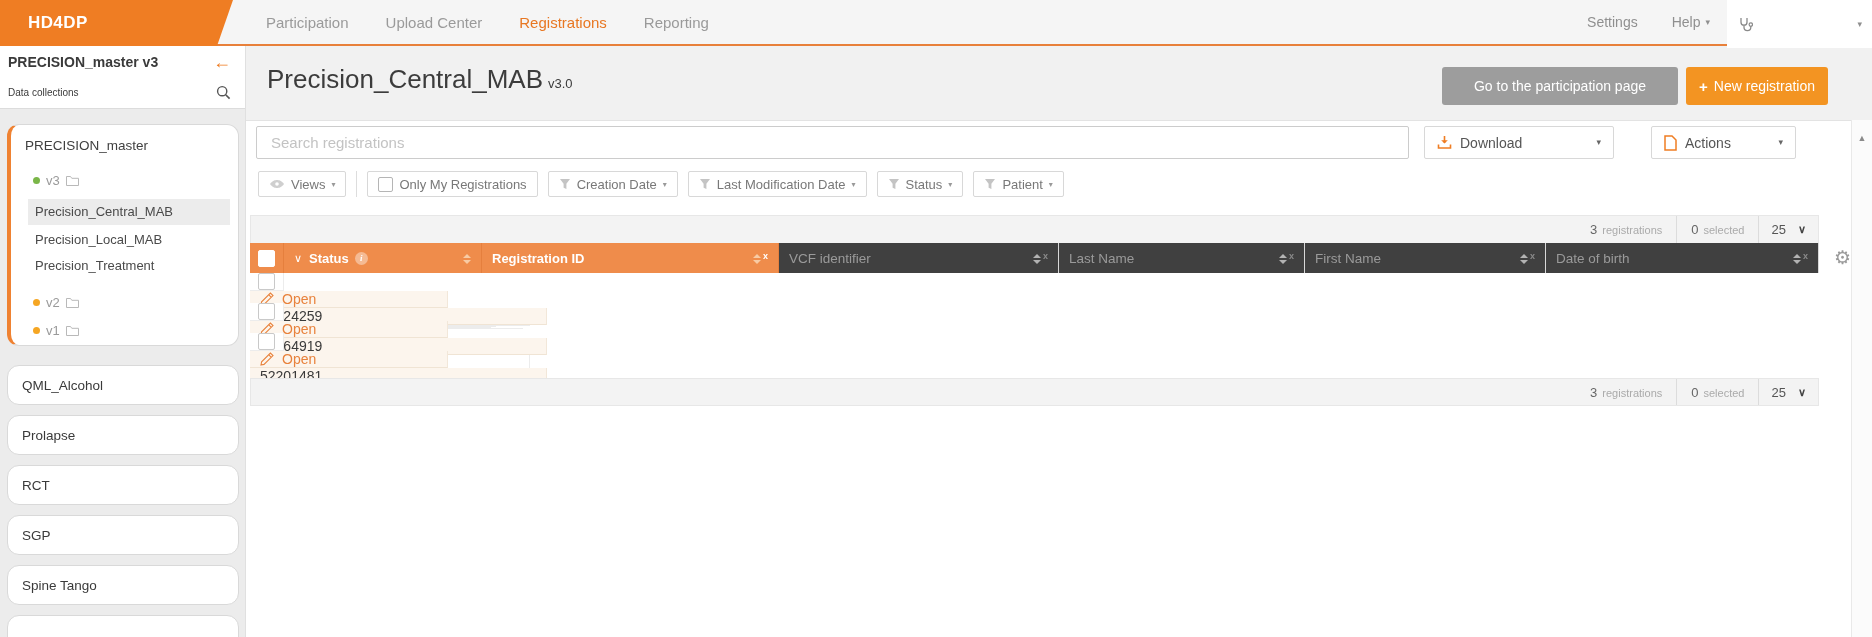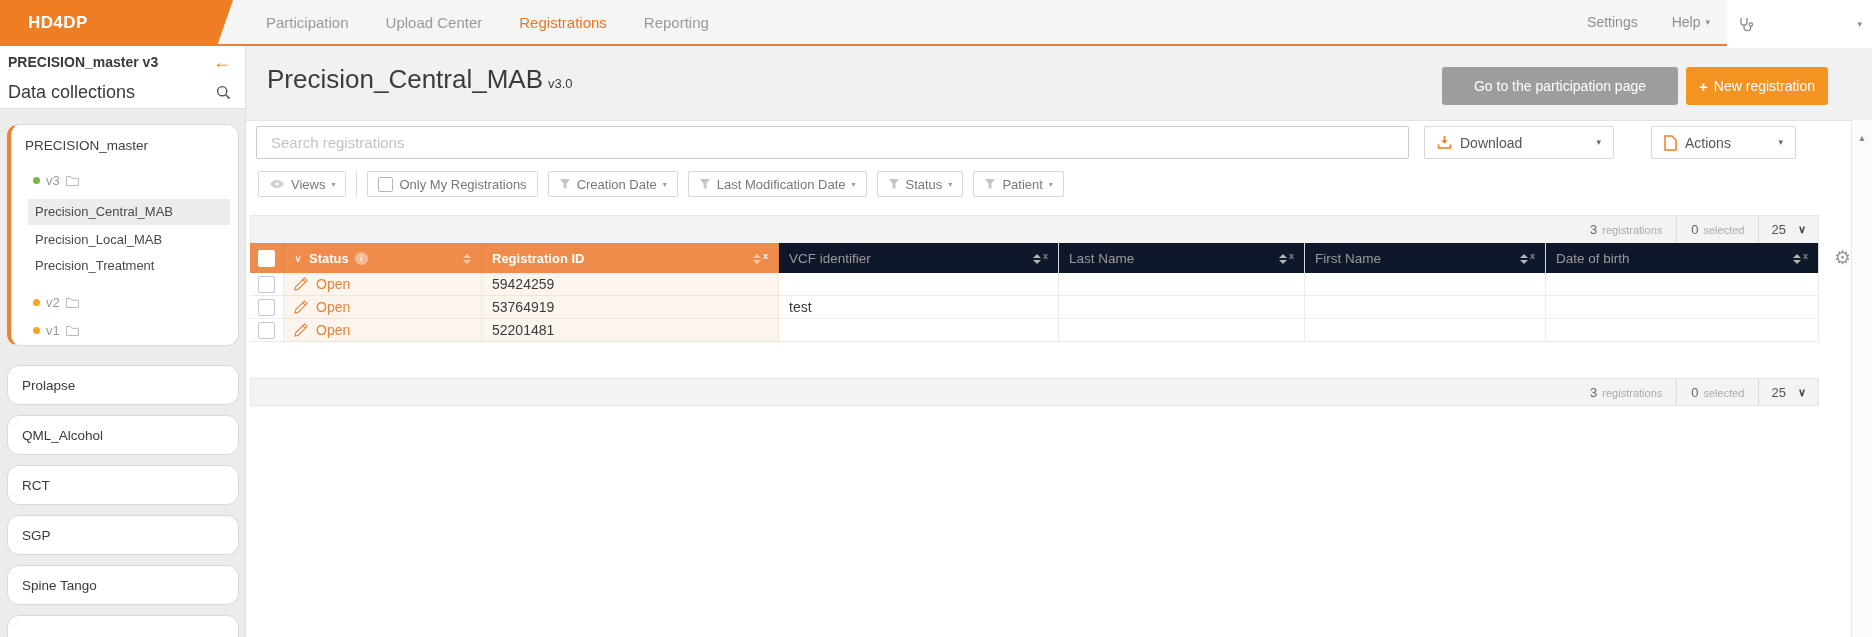--- a/index.html
+++ b/index.html
@@ -20,21 +20,21 @@
   .top-link{font-size:14px;color:#8f8f8f;cursor:pointer;display:flex;align-items:center;gap:5px;}
   .caret{font-size:9px;color:#8f8f8f;line-height:1;}
   .user-box{position:absolute;right:0;top:0;width:145px;height:48px;background:#fff;z-index:6;
             display:flex;align-items:center;padding:0 10px;box-sizing:border-box;gap:6px;}
   .user-name{flex:1;height:18px;background:#fff;}
 
   
   .sidebar{position:absolute;left:0;top:46px;width:245px;bottom:0;background:#fff;}
   .sh-row{height:31px;display:flex;align-items:center;padding:0 14px 0 8px;}
   .sh-title{font-size:14px;font-weight:bold;color:#3a3a3a;flex:1;}
-  .sh-label{font-size:18px;color:#3a3a3a;flex:1;}
+  .sh-label{font-size:10px;color:#3a3a3a;flex:1;}
   .back-arrow{color:#ef7d23;font-size:18px;font-weight:bold;cursor:pointer;line-height:1;}
   .tree{position:absolute;top:62px;left:0;right:0;bottom:0;background:#ececec;border-top:1px solid #dcdcdc;
         padding:15px 6px 0 7px;box-sizing:border-box;overflow:hidden;}
   .card{background:#fff;border:1px solid #d9d9d9;border-radius:12px;box-sizing:border-box;}
   .card.master{border-left:4px solid #ef8232;height:222px;position:relative;margin-bottom:19px;}
   .m-title{position:absolute;left:14px;top:13px;font-size:13.5px;color:#3f3f3f;}
   .v-row{position:absolute;left:22px;display:flex;align-items:center;gap:6px;
          font-size:13px;color:#9a9a9a;cursor:pointer;}
   .dot{width:7px;height:7px;border-radius:50%;display:inline-block;}
   .dot.green{background:#7ab648;}
@@ -86,21 +86,21 @@
   .c-lbl{color:#aaa;font-size:11px;}
   .c-sep{width:1px;align-self:stretch;background:#dcdcdc;}
   .page-size{display:flex;align-items:center;gap:12px;padding:0 12px;color:#555;cursor:pointer;}
   .page-size .chev{font-size:11px;font-weight:bold;color:#444;}
 
   
   .table{position:absolute;left:4px;top:197px;width:1569px;}
   .thead{display:flex;height:30px;}
   .th{display:flex;align-items:center;padding:0 10px;font-size:13px;box-sizing:border-box;cursor:pointer;}
   .th.orange{background:#ef8c4b;color:#fff;font-weight:bold;border-right:1px solid #e57f3d;}
-  .th.gray{background:#0f172a;color:#9a9a9a;border-right:1px solid #d8d8d8;font-weight:normal;font-size:13.5px;}
+  .th.gray{background:#404040;color:#9a9a9a;border-right:1px solid #d8d8d8;font-weight:normal;font-size:13.5px;}
   .th.cbcol{width:34px;justify-content:center;padding:0;}
   .w-status{width:198px;}.w-regid{width:297px;}.w-vcf{width:280px;}
   .w-last{width:246px;}.w-first{width:241px;}.w-dob{width:273px;border-right:none;}
   .sortx{margin-left:auto;display:flex;align-items:flex-start;gap:2px;}
   .sort{display:flex;flex-direction:column;gap:2px;align-items:center;padding-top:2px;}
   .tri-up{width:0;height:0;border-left:4px solid transparent;border-right:4px solid transparent;
           border-bottom:4px solid currentColor;}
   .tri-down{width:0;height:0;border-left:4px solid transparent;border-right:4px solid transparent;
             border-top:4px solid currentColor;}
   .th.orange .sort{color:#f8cba4;}
@@ -108,21 +108,21 @@
   .colx{font-size:9px;font-weight:bold;line-height:8px;}
   .th.orange .colx{color:#fff;}
   .th.gray .colx{color:#8a8a8a;}
   .hd-chev{font-size:11px;margin-right:7px;font-weight:normal;}
   .info-i{width:13px;height:13px;border-radius:50%;background:rgba(255,255,255,.4);color:#fff;
           font-size:9px;font-style:italic;font-family:"Liberation Serif", serif;display:flex;
           align-items:center;justify-content:center;margin-left:6px;}
   .cbx{width:15px;height:15px;background:#fff;border:1px solid #c9c9c9;border-radius:2px;cursor:pointer;}
   .th .cbx{border-color:#fff;}
 
-  .tr{display:flex;height:23px;}
+  .tr{display:flex;height:30px;flex-direction:column;}
   .td{display:flex;align-items:center;padding:0 10px;font-size:14px;color:#3a3a3a;box-sizing:border-box;
       background:#fff;border-right:1px solid #ececec;border-bottom:1px solid #ececec;}
   .td.cbcol{width:34px;justify-content:center;padding:0;}
   .td.cream{background:#fcf5ed;border-right:1px solid #f2e7d9;border-bottom:1px solid #f0e4d4;}
   .open-link{display:flex;align-items:center;gap:8px;color:#e8823c;font-size:14px;cursor:pointer;}
   .pencil{color:#e8823c;}
 
   .gear{position:absolute;left:1588px;top:202px;font-size:19px;color:#9a9a9a;cursor:pointer;line-height:1;}
   .scrollbar{position:absolute;right:0;top:74px;bottom:0;width:21px;background:#fbfbfb;
              border-left:1px solid #e9e9e9;text-align:center;box-sizing:border-box;padding-top:7px;}
@@ -208,22 +208,22 @@
         <div class="v-row" style="top:198px;">
           <span class="dot amber"></span>
           <span>v1</span>
           <span>
             <svg width="13" height="10" viewBox="0 0 13 10">
                 <path d="M.5.5h4l1.3 1.8h6.7v7.2H.5z" fill="none" stroke="#b9b9b9"></path>
               </svg>
           </span>
         </div>
       </div>
+      <div class="card coll-card">QML_Alcohol</div>
       <div class="card coll-card">Prolapse</div>
-      <div class="card coll-card">QML_Alcohol</div>
       <div class="card coll-card">RCT</div>
       <div class="card coll-card">SGP</div>
       <div class="card coll-card">Spine Tango</div>
       <div class="card coll-card"></div>
     </div>
   </div>
 
   <div class="main">
     <div class="main-header">
       <div class="page-title">

